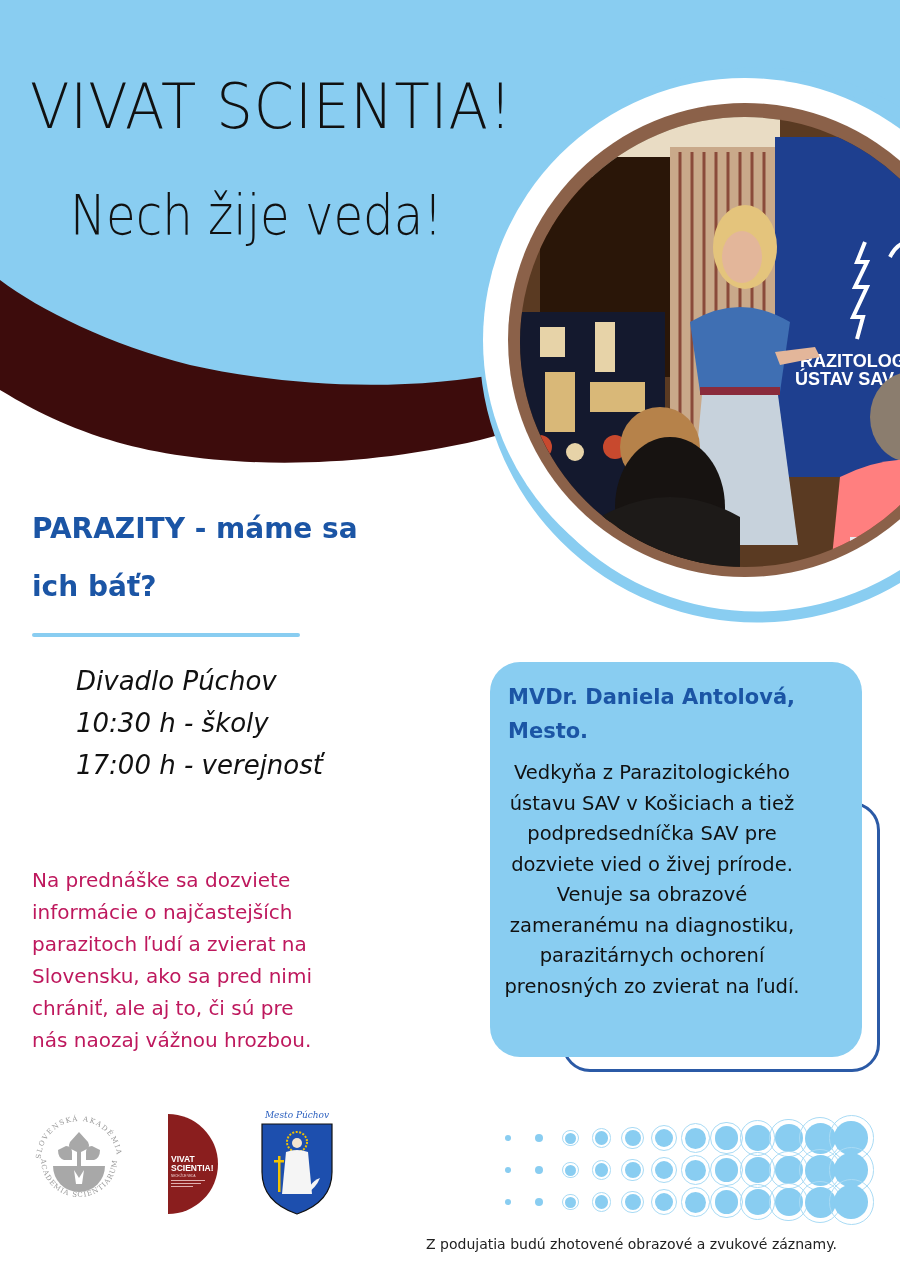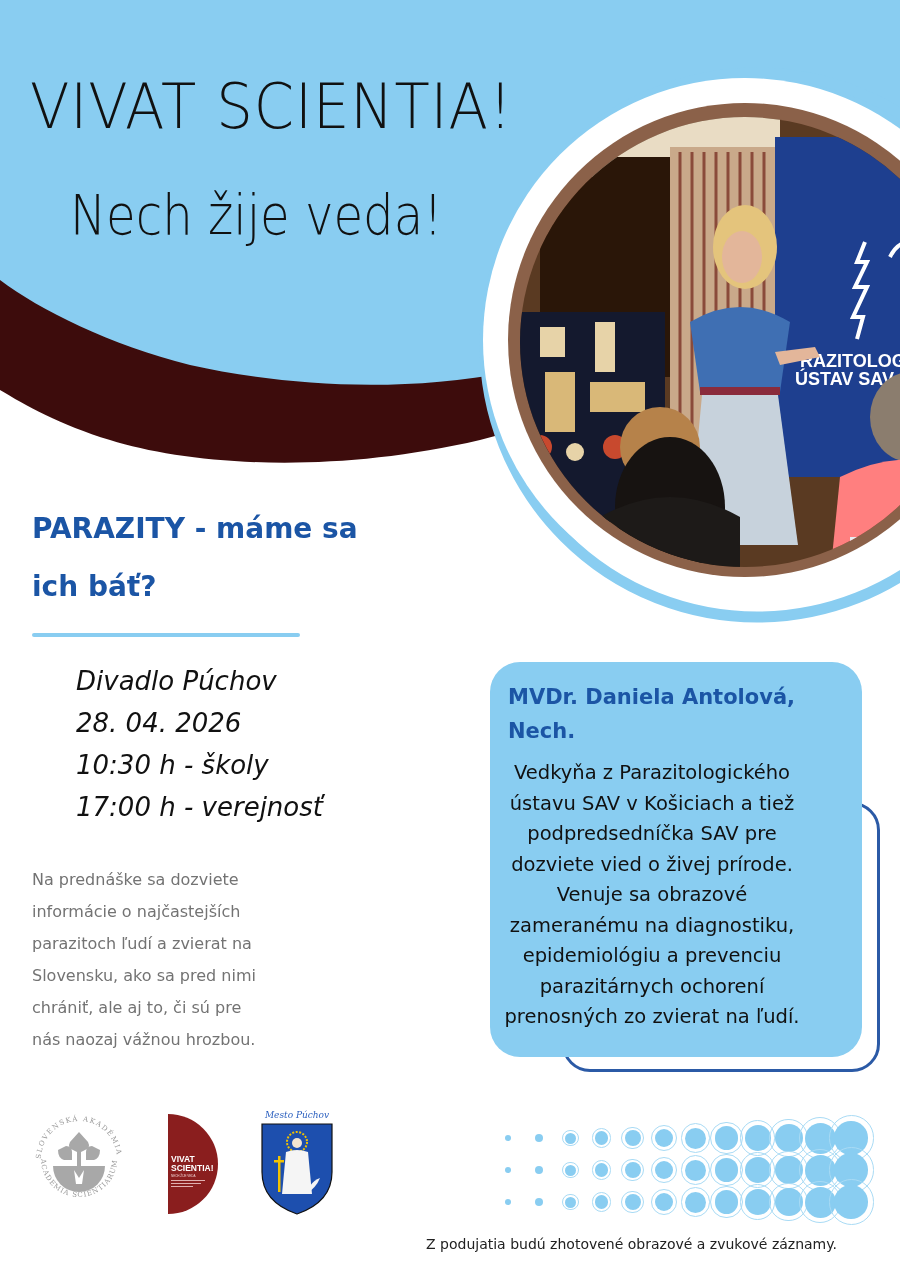--- a/index.html
+++ b/index.html
@@ -4,21 +4,21 @@
 <style>
   html, body { margin:0; padding:0; }
   body { width:900px; height:1273px; position:relative; overflow:hidden; background:#ffffff; font-family:"DejaVu Sans", sans-serif; }
   .bg-svg { position:absolute; left:0; top:0; width:900px; height:1273px; }
   .title-main { position:absolute; left:30px; top:70px; width:600px; font-family:"DejaVu Sans", sans-serif; font-weight:300; font-size:62px; letter-spacing:1px; color:#111; transform:scaleX(0.93); transform-origin:left top; white-space:nowrap; }
   .title-sub { position:absolute; left:70px; top:182px; font-family:"DejaVu Sans", sans-serif; font-weight:200; font-size:56px; color:#111; transform:scaleX(0.86); transform-origin:left top; white-space:nowrap; }
   .photo-wrap { position:absolute; left:510px; top:105px; width:470px; height:470px; border-radius:50%; overflow:hidden; }
   .headline { position:absolute; left:32px; top:500px; width:470px; color:#1b55a5; font-weight:bold; font-size:28px; line-height:58px; }
   .rule { position:absolute; left:32px; top:633px; width:268px; height:4px; background:#89cdf1; border-radius:2px; }
   .event { position:absolute; left:32px; top:660px; font-weight:normal; font-style:italic; font-size:26px; line-height:42px; color:#111; white-space:nowrap;margin-left:44px; }
-  .desc { position:absolute; left:32px; top:864px; width:400px; font-size:16px; line-height:32px; color:#737373; }
+  .desc { position:absolute; left:32px; top:864px; width:400px; font-size:20px; line-height:32px; color:#be185d; }
   .desc p { margin:0; white-space:nowrap; }
   .card-outline { position:absolute; left:562px; top:802px; width:318px; height:270px; border:3px solid #2b5aa6; border-radius:28px; box-sizing:border-box; }
   .card { position:absolute; left:490px; top:662px; width:372px; height:395px; background:#89cdf1; border-radius:30px; box-sizing:border-box; }
   .card-name { position:absolute; left:18px; top:18px; width:345px; color:#1b55a5; font-weight:bold; font-size:21px; line-height:34px; }
   .card-bio { position:absolute; left:0; top:96px; width:324px; text-align:center; font-size:19.5px; line-height:30.5px; color:#111; }
   .card-bio p { margin:0; white-space:nowrap; }
   .logos { position:absolute; left:0; top:1100px; width:480px; height:120px; }
   .logo { position:absolute; }
   .dots { position:absolute; left:490px; top:1120px; width:390px; height:100px; }
   .dot { position:absolute; border-radius:50%; box-sizing:border-box; }
@@ -95,48 +95,46 @@
 </div>
 
 <div class="headline">
   <div>PARAZITY - máme sa</div>
   <div>ich báť?</div>
 </div>
 <div class="rule"></div>
 
 <div class="event">
   <div>Divadlo Púchov</div>
-  <div>28. 04. 2026</div>
   <div>10:30 h - školy</div>
   <div>17:00 h - verejnosť</div>
 </div>
 
 <div class="desc">
   <p>Na prednáške sa dozviete</p>
   <p>informácie o najčastejších</p>
   <p>parazitoch ľudí a zvierat na</p>
   <p>Slovensku, ako sa pred nimi</p>
   <p>chrániť, ale aj to, či sú pre</p>
   <p>nás naozaj vážnou hrozbou.</p>
 </div>
 
 <div class="card-outline"></div>
 <div class="card">
   <div class="card-name">
     <div>MVDr. Daniela Antolová,</div>
-    <div>Nech.</div>
+    <div>Mesto.</div>
   </div>
   <div class="card-bio">
     <p>Vedkyňa z Parazitologického</p>
     <p>ústavu SAV v Košiciach a tiež</p>
     <p>podpredsedníčka SAV pre</p>
     <p>dozviete vied o živej prírode.</p>
     <p>Venuje sa obrazové</p>
     <p>zameranému na diagnostiku,</p>
-    <p>epidemiológiu a prevenciu</p>
     <p>parazitárnych ochorení</p>
     <p>prenosných zo zvierat na ľudí.</p>
   </div>
 </div>
 
 <div class="logos">
 
   <svg class="logo" style="left:28px; top:8px;" width="102" height="102" viewBox="0 0 102 102" xmlns="http://www.w3.org/2000/svg">
     <defs>
       <path id="ringTop" d="M13,51 a38,38 0 0,1 76,0"></path>

